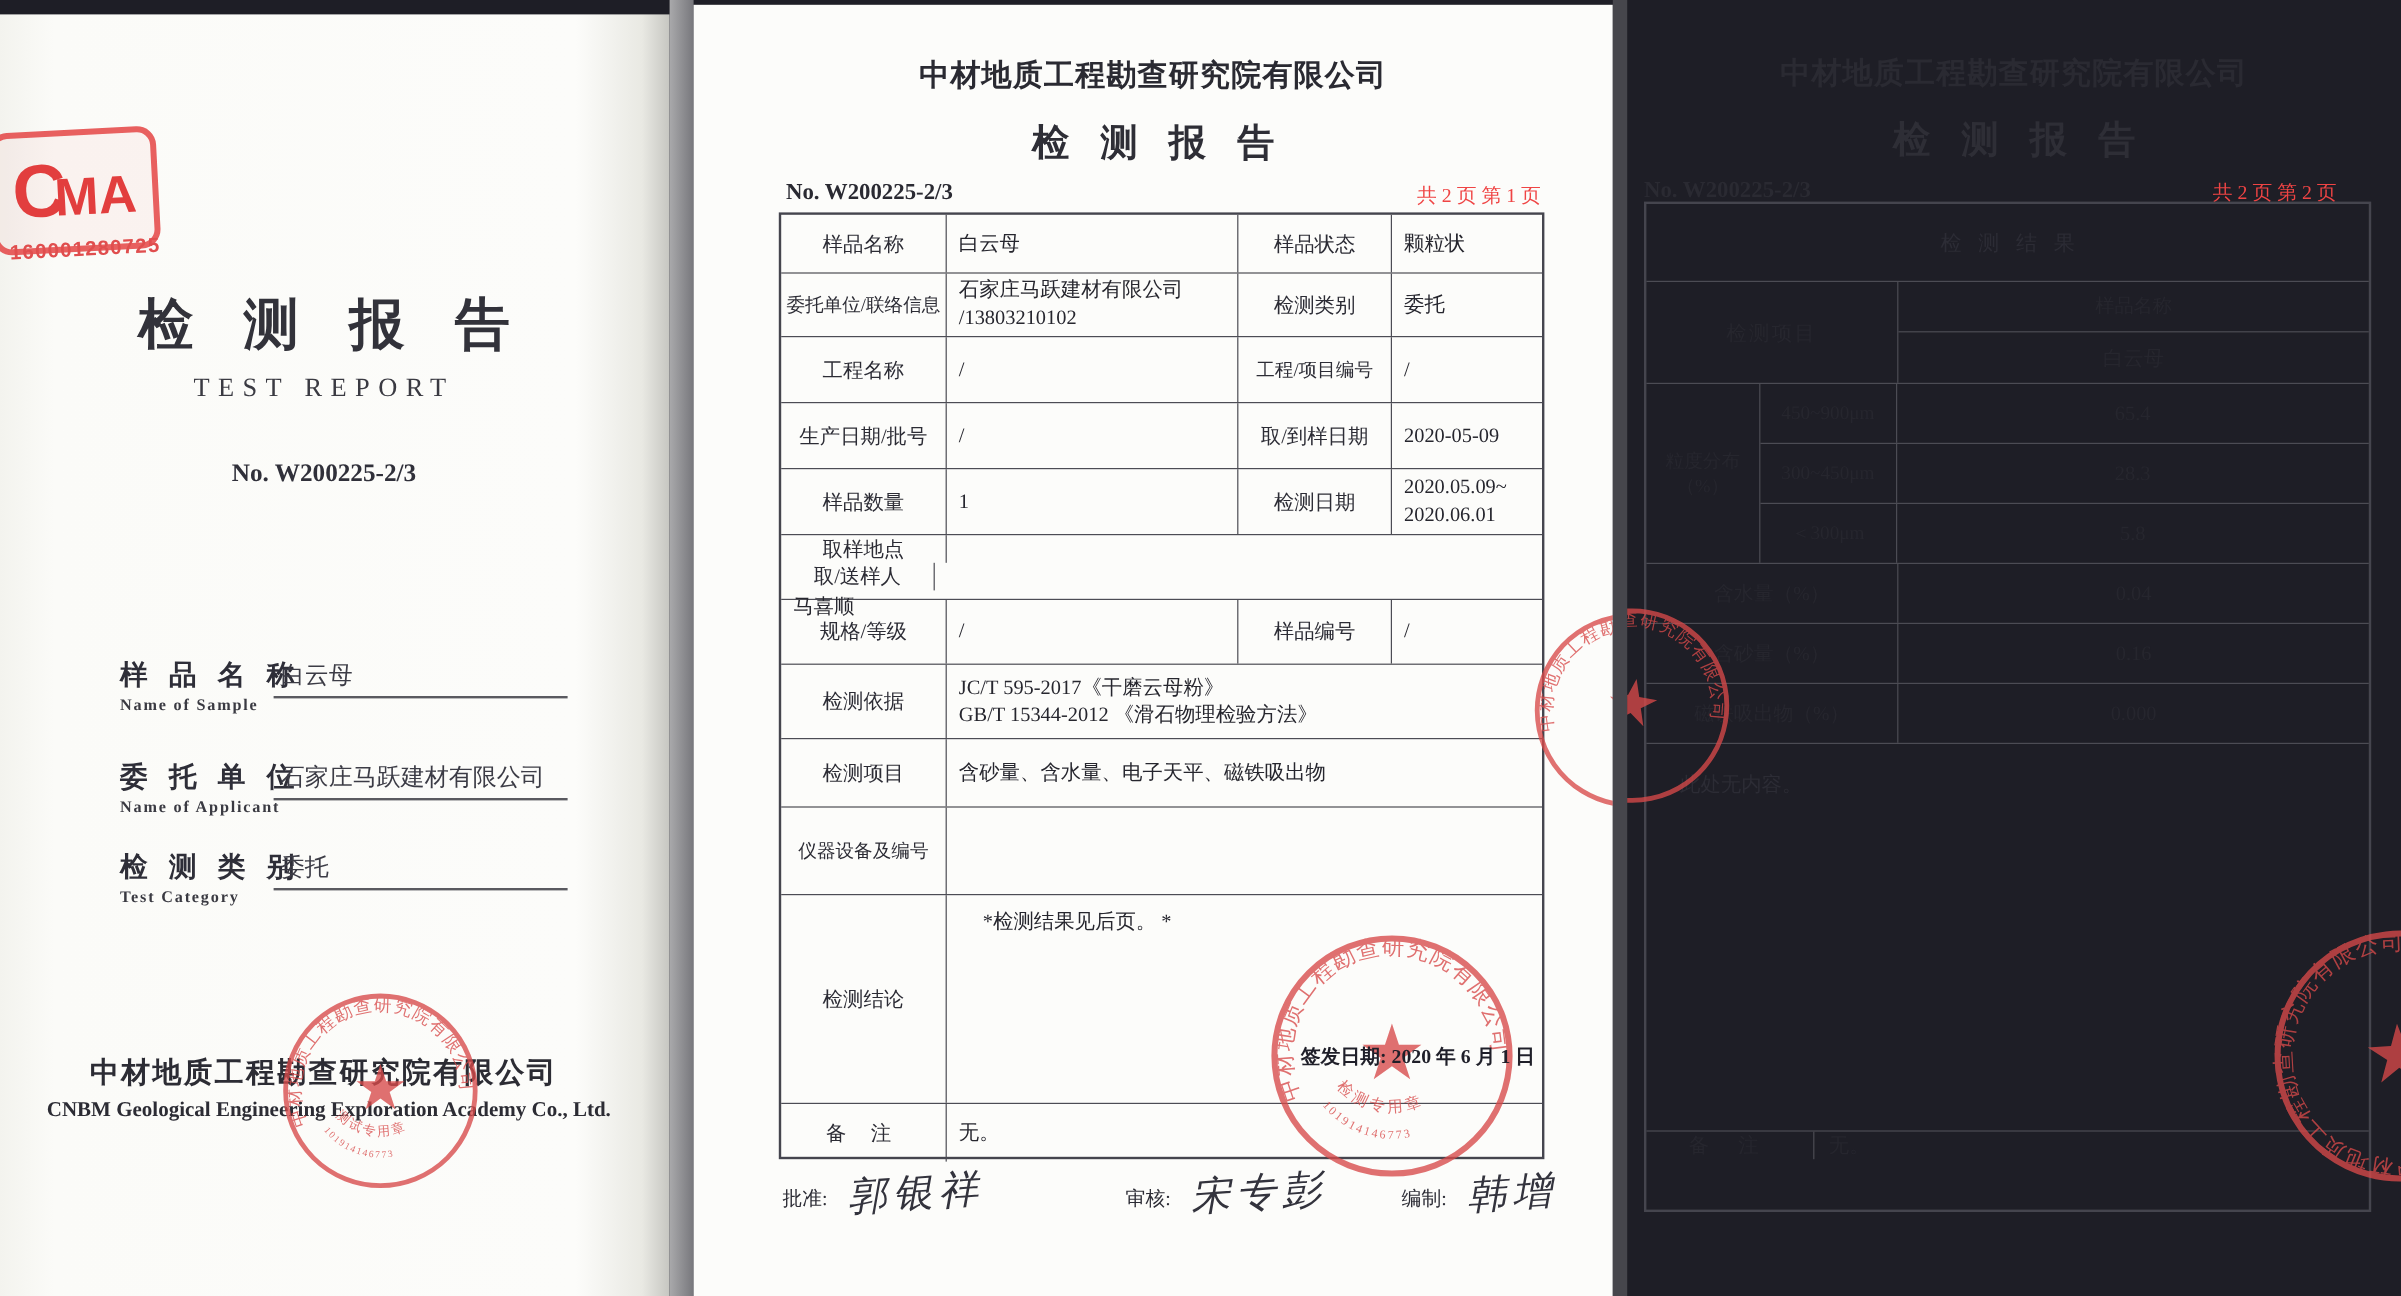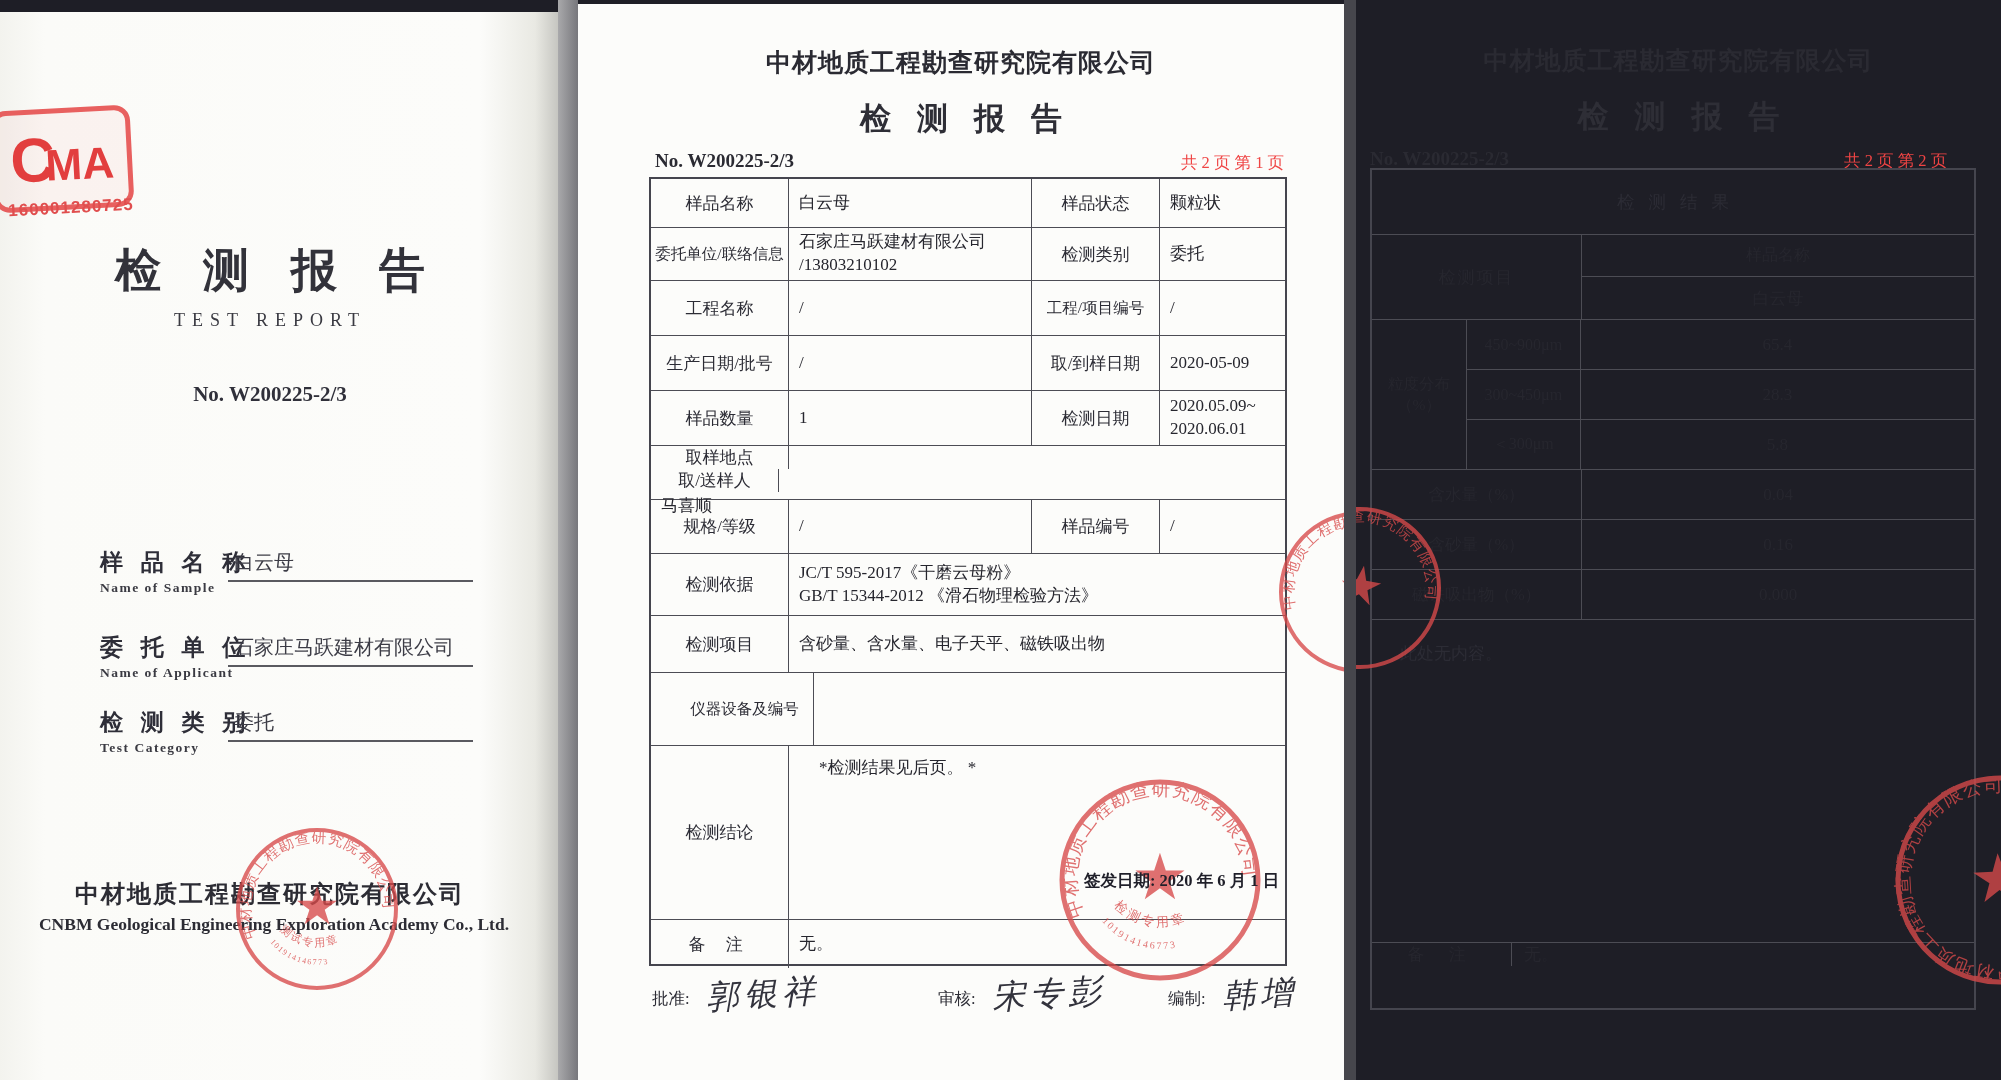--- a/index.html
+++ b/index.html
@@ -31,21 +31,21 @@
   .cma-text .c { font-size: 62px; }
   .cma-text .ma { font-size: 44px; margin-left: -10px; }
   .cma-num {
     position: absolute; left: -4px; top: 186px; width: 150px; text-align: center;
     color: #e04e4e; font-weight: bold; font-size: 17px; letter-spacing: 1px;
     transform: rotate(-3deg); font-family: "Liberation Sans", sans-serif;
   }
   .cover-title { position: absolute; left: 0; top: 228px; width: 540px; text-align: center;
     font-size: 46px; font-weight: bold; letter-spacing: 42px; text-indent: 42px; color: #32323a; }
   .cover-title-en { position: absolute; left: 0; top: 298px; width: 540px; text-align: center;
-    font-size: 18px; letter-spacing: 7px; color: #3a3a42; }
+    font-size: 22px; letter-spacing: 7px; color: #3a3a42; }
   .cover-no { position: absolute; left: 0; top: 370px; width: 540px; text-align: center;
     font-size: 21px; font-weight: bold; color: #30303a; }
   .cover-field { position: absolute; left: 100px; width: 400px; }
   .cf-label-cn { font-size: 23px; font-weight: bold; letter-spacing: 6px; color: #2e2e38; }
   .cf-label-en { font-size: 13.5px; font-weight: bold; letter-spacing: 1.5px; color: #3a3a42; margin-top: 2px; }
   .cf-value { position: absolute; left: 128px; top: 2px; width: 245px;
     border-bottom: 2px solid #5a5a60; font-size: 20px; color: #3c3c46; padding: 0 4px 4px 6px; }
   .cover-company-cn { position: absolute; left: 0; top: 866px; width: 540px; text-align: center;
     font-size: 24px; font-weight: bold; letter-spacing: 2px; color: #2c2c34; }
   .cover-company-en { position: absolute; left: 0; top: 902px; width: 548px; text-align: center;
@@ -239,21 +239,21 @@
         <div>JC/T 595-2017《干磨云母粉》</div>
         <div>GB/T 15344-2012 《滑石物理检验方法》</div>
       </div>
     </div>
     <div class="trow" style="height:57px;">
       <div class="cell lab br c1">检测项目</div>
       <div class="cell val" style="flex:1;">
           <div>含砂量、含水量、电子天平、磁铁吸出物</div>
         </div>
     </div>
-    <div class="trow" style="height:73px;padding-left:25px;">
+    <div class="trow" style="height:73px;">
       <div class="cell lab br c1" style="font-size:15.5px;">仪器设备及编号</div>
     </div>
     <div class="trow" style="height:174px;">
       <div class="cell lab br c1">检测结论</div>
       <div class="cell" style="flex:1; align-items:flex-start; padding:10px 0 0 30px;">
         <div>*检测结果见后页。 *</div>
       </div>
     </div>
     <div class="trow" style="height:48px;">
       <div class="cell lab br c1" style="letter-spacing:8px;">备  注</div>

